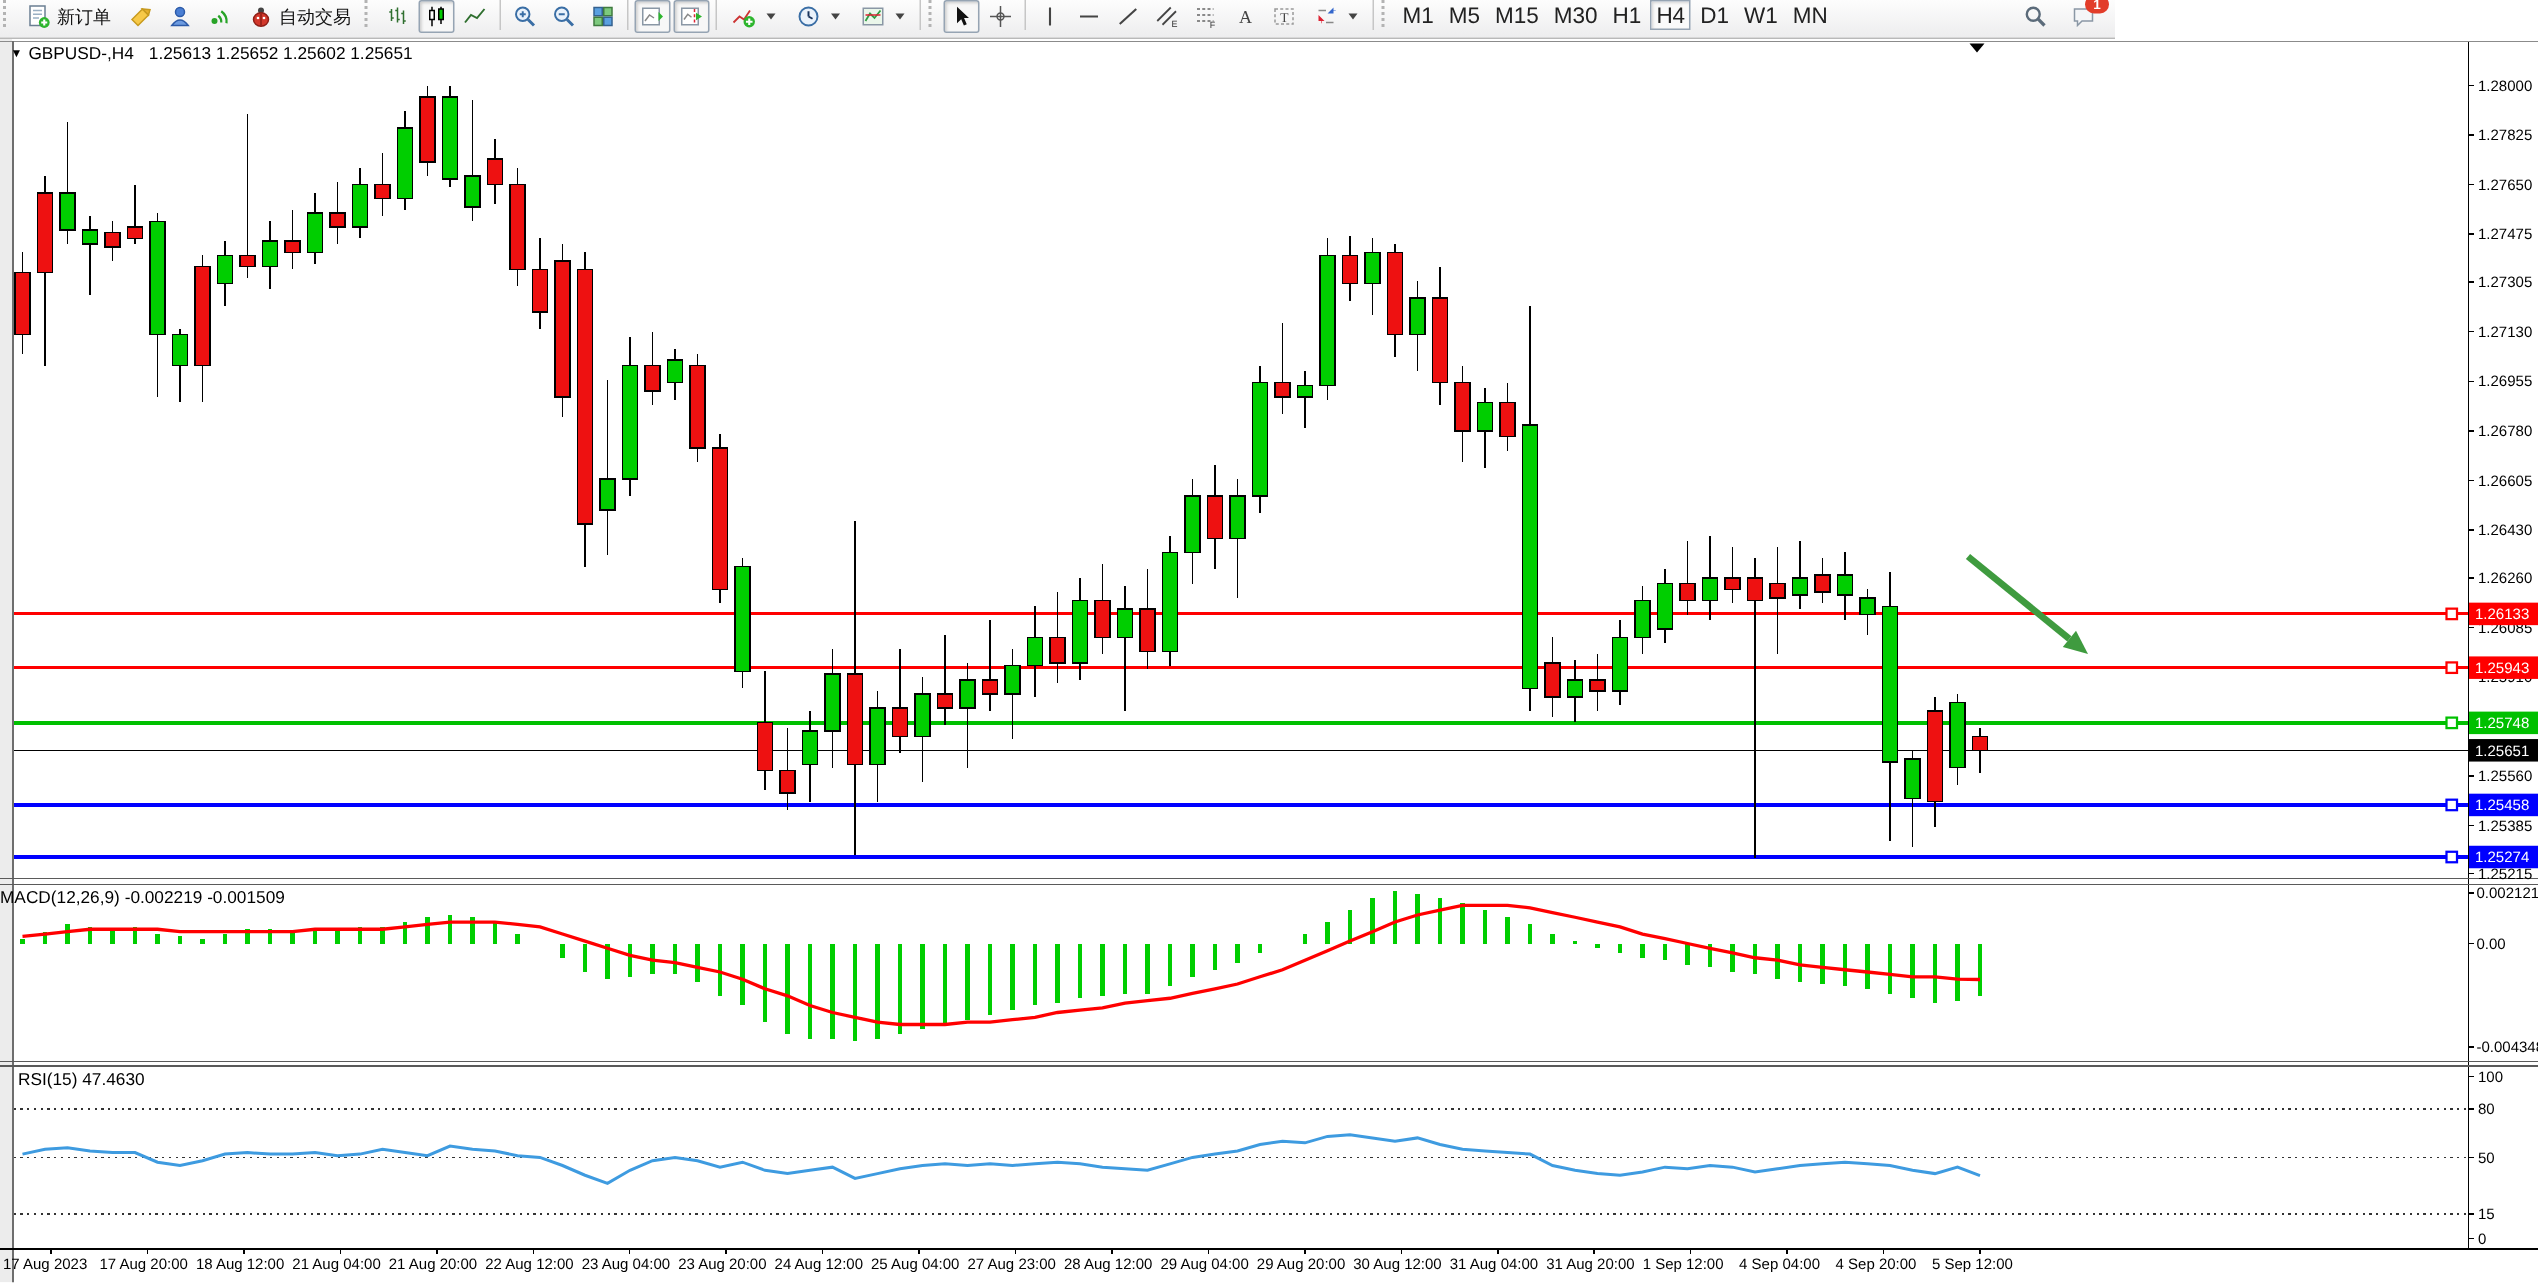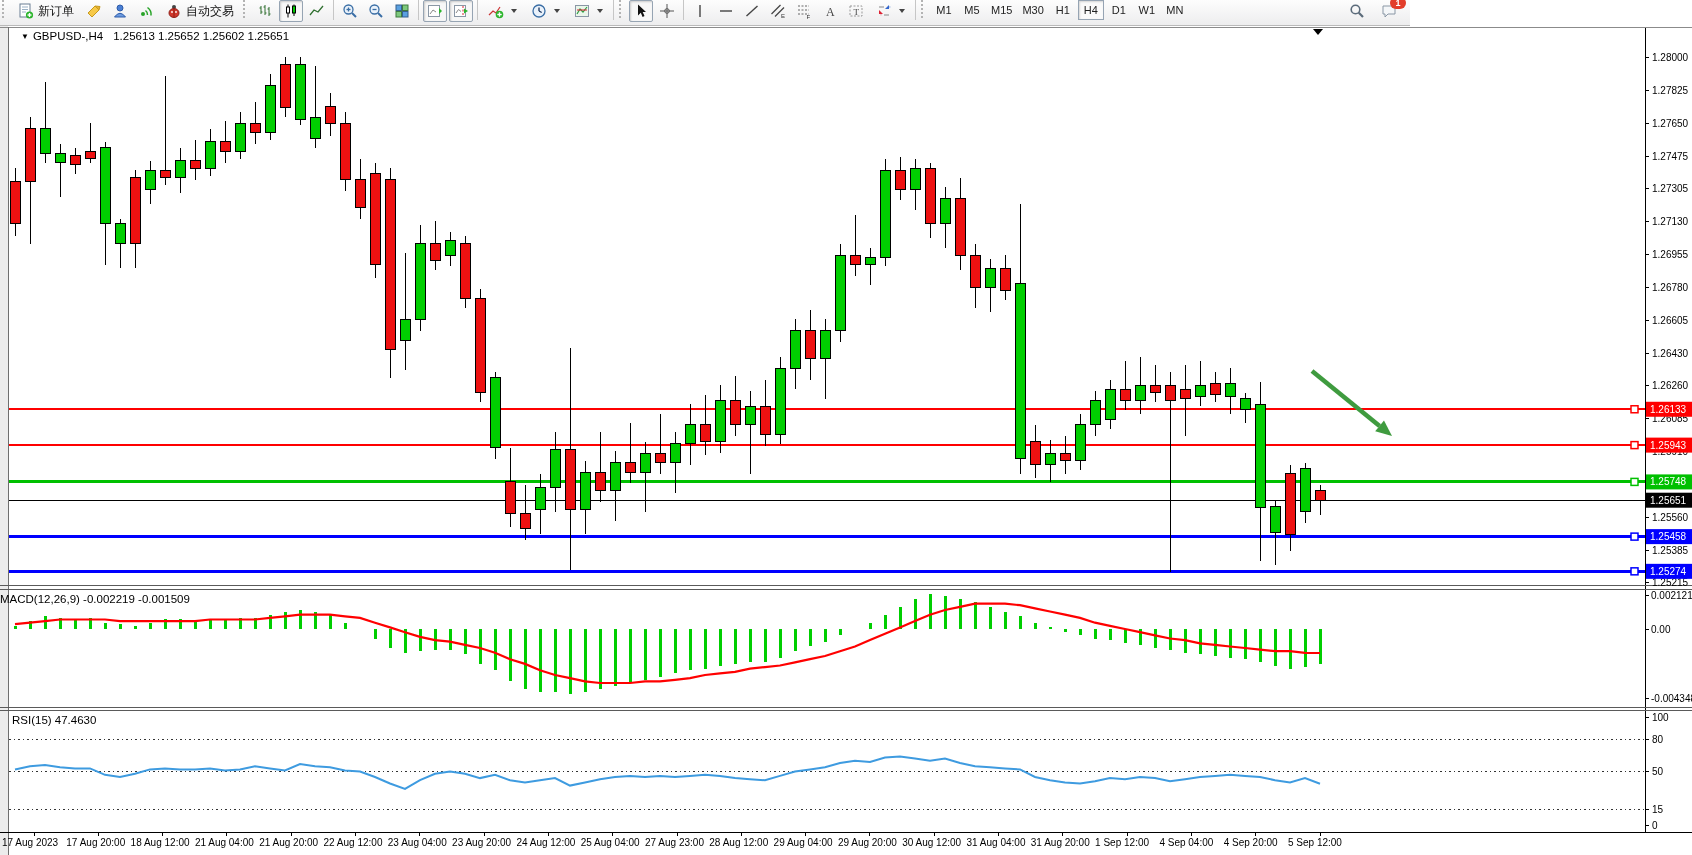--- a/index.html
+++ b/index.html
@@ -8,21 +8,21 @@
   .toolbar{position:absolute;top:0;left:0;width:1410px;height:26px;
     background:linear-gradient(#fdfdfd,#ededee);border-bottom:1px solid #b9b9b9;
     display:flex;align-items:flex-start;box-sizing:border-box;z-index:5}
   .tbtn{height:22px;min-width:24px;display:flex;align-items:center;justify-content:center;
     border:1px solid transparent;border-radius:2px;margin:0 1px;box-sizing:border-box;cursor:default}
   .tbtn.wide{padding:0 5px;gap:4px}
   .tbtn.pressed{background:#f7f7f7;border:1px solid #96a4b3;box-shadow:inset 1px 1px 2px rgba(0,0,0,.18)}
   .tlabel{font-size:12px;color:#111;white-space:nowrap}
   .sep{width:1px;height:20px;background:#c6c6c6;margin:0 3px}
   .grip{width:3px;height:18px;border-left:2px dotted #b3b3b3;margin:0 4px 0 2px}
-  .tfbtn{height:20px;min-width:26px;padding:0 3px;font-size:11px;color:#222;
+  .tfbtn{height:20px;min-width:26px;padding:0 3px;font-size:15px;color:#222;
     display:flex;align-items:center;justify-content:center;border:1px solid transparent;margin:0 1px;box-sizing:border-box}
   .tfbtn.pressed{border:1px solid #96a4b3;background:#fafafa;box-shadow:inset 1px 1px 2px rgba(0,0,0,.15)}
   .right-tools{margin-left:auto;display:flex;align-items:center;padding-right:8px;gap:6px}
   .caret{width:0;height:0;border-left:3px solid transparent;border-right:3px solid transparent;
     border-top:4px solid #444;margin-left:3px}
   .badge{position:absolute;top:-4px;right:-6px;background:#e23d2a;color:#fff;border-radius:8px;
     min-width:12px;height:12px;font-size:9px;line-height:12px;text-align:center;padding:0 2px;font-weight:bold}
   .chatwrap{position:relative}
   
   .chart-area{position:absolute;top:26px;left:0;width:1692px;height:829px;background:#fff}
@@ -668,21 +668,21 @@
       <line x1="1127.1" y1="806" x2="1127.1" y2="810" stroke="#000" shape-rendering="crispEdges"></line>
       <text x="1095.1" y="820" class="ax">1 Sep 12:00</text>
       <line x1="1191.3999999999999" y1="806" x2="1191.3999999999999" y2="810" stroke="#000" shape-rendering="crispEdges"></line>
       <text x="1159.3999999999999" y="820" class="ax">4 Sep 04:00</text>
       <line x1="1255.7" y1="806" x2="1255.7" y2="810" stroke="#000" shape-rendering="crispEdges"></line>
       <text x="1223.7" y="820" class="ax">4 Sep 20:00</text>
       <line x1="1320" y1="806" x2="1320" y2="810" stroke="#000" shape-rendering="crispEdges"></line>
       <text x="1288" y="820" class="ax">5 Sep 12:00</text>
     </svg>
 
-  <div class="overlay" style="top:4px;left:21px">
+  <div class="overlay" style="top:4px;left:7px">
     <span class="dd">▼</span><span>GBPUSD-,H4</span><span class="ohlcgap">1.25613 1.25652 1.25602 1.25651</span>
   </div>
 
   <div class="overlay" style="top:567px;left:0">
     <span>MACD(12,26,9)</span>
     <span>-0.002219 -0.001509</span>
   </div>
 
   <div class="overlay" style="top:688px;left:12px">
     <span>RSI(15)</span>

